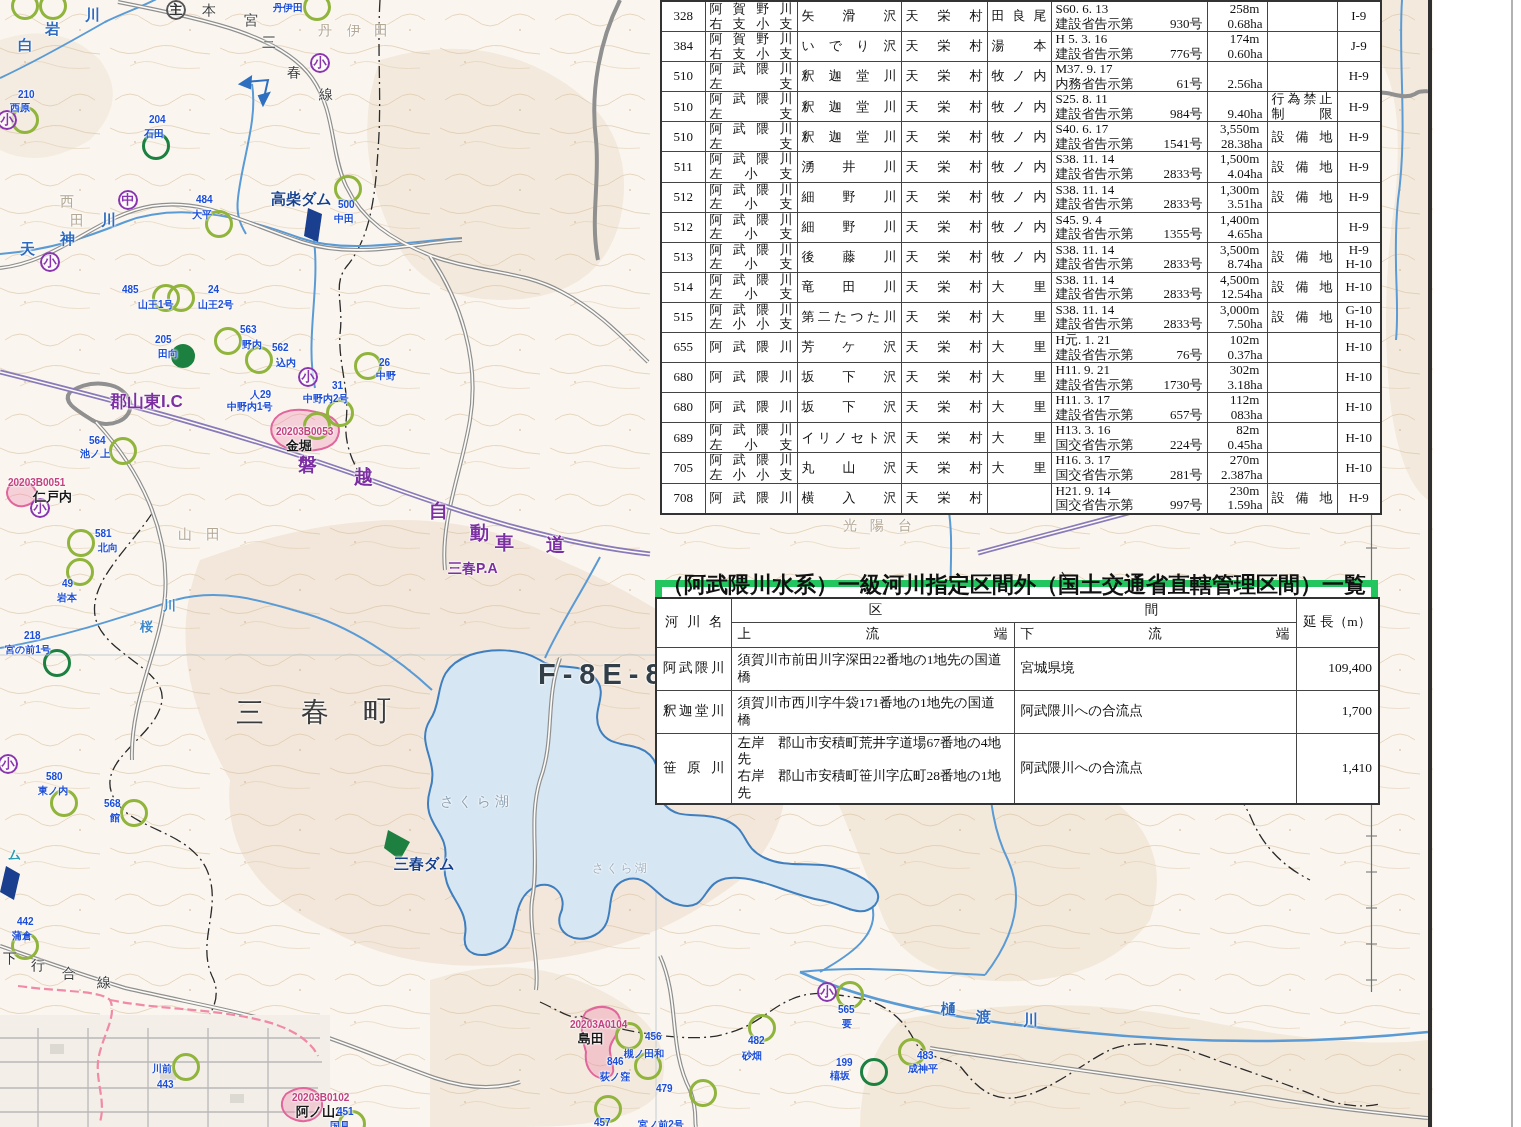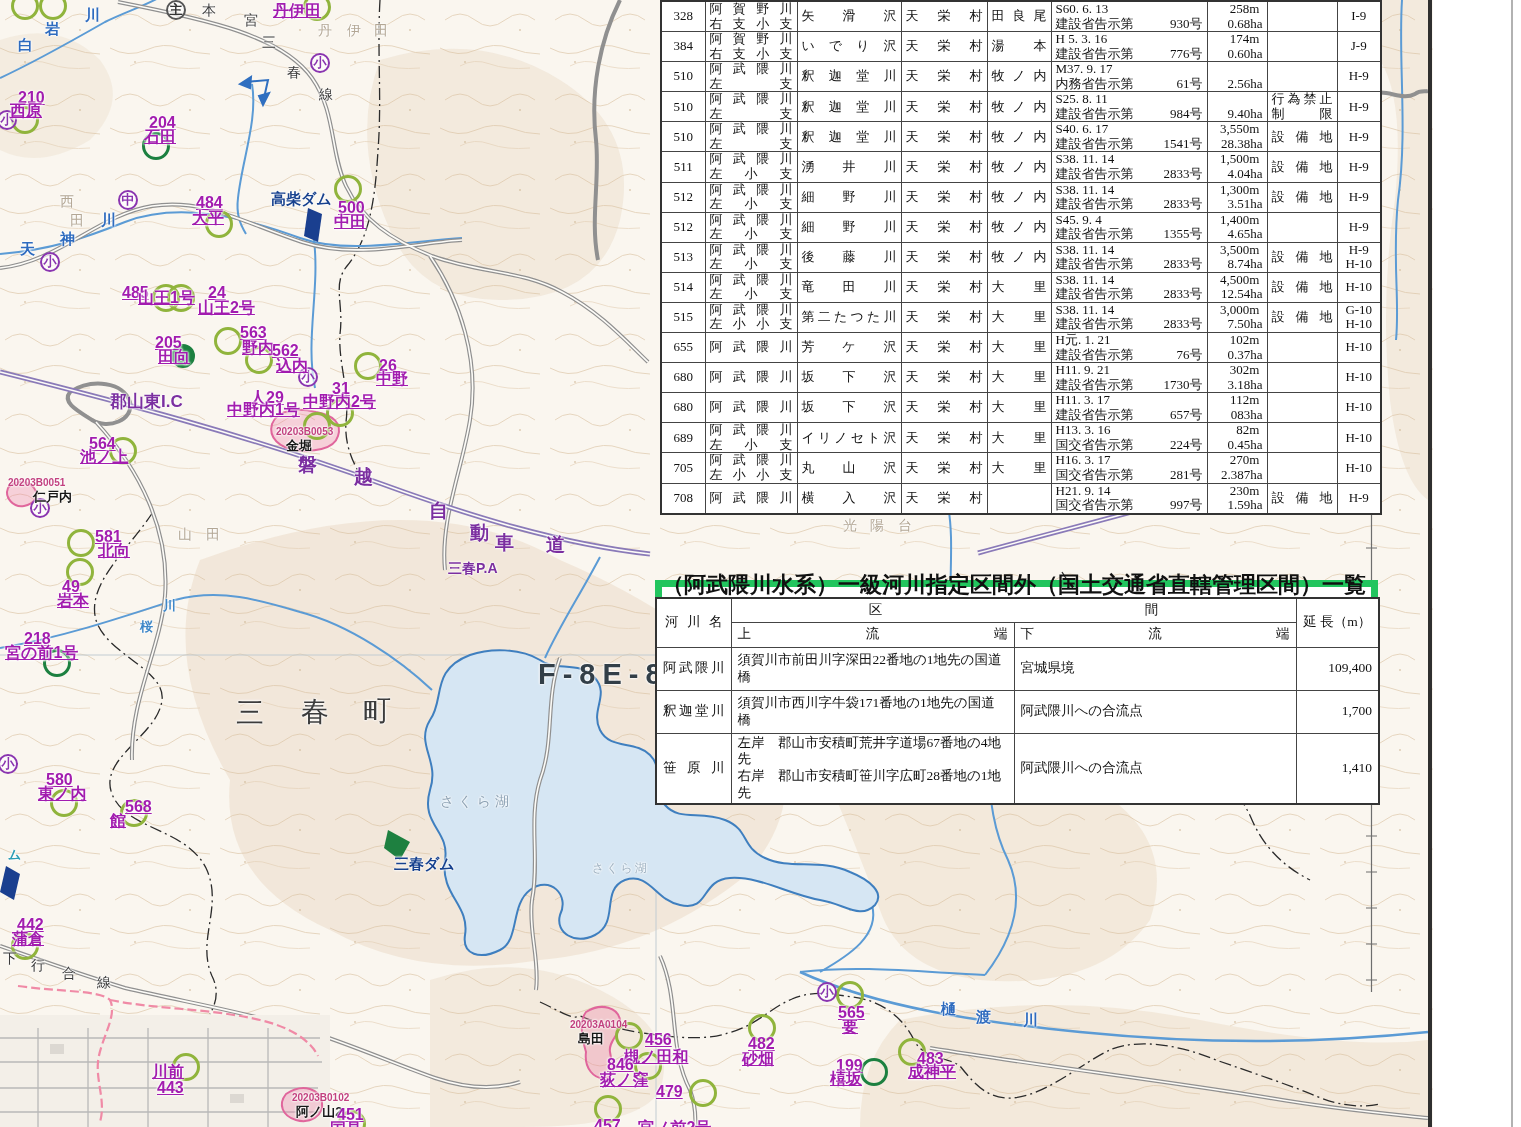--- a/index.html
+++ b/index.html
@@ -4,21 +4,21 @@
 <style>
   html,body{margin:0;padding:0;}
   body{width:1521px;height:1127px;overflow:hidden;background:#fff;
        font-family:"Liberation Sans","DejaVu Sans",sans-serif;}
   #map{position:absolute;left:0;top:0;width:1521px;height:1127px;background:#faf6ef;}
   #mapsvg{position:absolute;left:0;top:0;z-index:0;}
 
   
   .lbl{position:absolute;white-space:nowrap;z-index:3;color:#222;
        text-shadow:0 0 2px #fff,0 0 2px #fff,0 0 3px #fff;}
-  .mk  {font-size:16px;font-weight:bold;color:#a21caf;text-decoration:underline;}
+  .mk  {font-size:10px;font-weight:bold;color:#1d4ed8;}
   .mkb {font-size:13px;font-weight:bold;color:#161616;}
   .road{font-size:14px;color:#3a3a3a;}
   .blue{font-size:15px;font-weight:bold;color:#2e6bbf;}
   .blue2{font-size:13px;font-weight:bold;color:#3e87c8;}
   .navy{font-size:15px;font-weight:bold;color:#17418e;}
   .purple{font-size:17px;font-weight:bold;color:#7b2fa0;}
   .purpleBig{font-size:19px;font-weight:bold;color:#7b2fa0;}
   .purple2{font-size:14px;font-weight:bold;color:#7b2fa0;}
   .town{font-size:28px;color:#3c3c3c;font-family:"Liberation Serif","DejaVu Serif",serif;}
   .gridbig{font-size:29px;font-weight:bold;color:#333f48;letter-spacing:7px;}
@@ -275,21 +275,21 @@
     <span class="lbl mk" style="left: 155px; top: 334px;">205</span>
     <span class="lbl mk" style="left: 158px; top: 347px;">田向</span>
     <div class="mkc " style="left: 219px; top: 224px;"></div>
     <span class="lbl mk" style="left: 196px; top: 194px;">484</span>
     <span class="lbl mk" style="left: 192px; top: 208px;">大平</span>
     <div class="mkc " style="left: 348px; top: 189px;"></div>
     <span class="lbl mk" style="left: 338px; top: 199px;">500</span>
     <span class="lbl mk" style="left: 334px; top: 212px;">中田</span>
     <div class="mkc " style="left: 166px; top: 298px;"></div>
     <span class="lbl mk" style="left: 122px; top: 284px;">485</span>
-    <span class="lbl mk" style="left: 96px; top: 288px; padding-left: 42px;">山王1号</span>
+    <span class="lbl mk" style="left: 96px; top: 298px; padding-left: 42px;">山王1号</span>
     <div class="mkc " style="left: 181px; top: 298px;"></div>
     <span class="lbl mk" style="left: 208px; top: 284px;">24</span>
     <span class="lbl mk" style="left: 198px; top: 298px;">山王2号</span>
     <div class="mkc " style="left: 228px; top: 341px;"></div>
     <span class="lbl mk" style="left: 240px; top: 324px;">563</span>
     <span class="lbl mk" style="left: 242px; top: 338px;">野内</span>
     <div class="mkc " style="left: 259px; top: 360px;"></div>
     <span class="lbl mk" style="left: 272px; top: 342px;">562</span>
     <span class="lbl mk" style="left: 276px; top: 356px;">込内</span>
     <div class="mkc " style="left: 368px; top: 366px;"></div>
@@ -310,21 +310,21 @@
     <div class="mkc " style="left: 80px; top: 572px;"></div>
     <span class="lbl mk" style="left: 62px; top: 578px;">49</span>
     <span class="lbl mk" style="left: 57px; top: 591px;">岩本</span>
     <div class="mkc dark" style="left: 57px; top: 663px;"></div>
     <span class="lbl mk" style="left: 24px; top: 630px;">218</span>
     <span class="lbl mk" style="left: 5px; top: 643px;">宮の前1号</span>
     <div class="mkc " style="left: 64px; top: 803px;"></div>
     <span class="lbl mk" style="left: 46px; top: 771px;">580</span>
     <span class="lbl mk" style="left: 38px; top: 784px;">東ノ内</span>
     <div class="mkc " style="left: 134px; top: 813px;"></div>
-    <span class="lbl mk" style="left: 125px; top: 798px;">568</span>
+    <span class="lbl mk" style="left: 104px; top: 798px;">568</span>
     <span class="lbl mk" style="left: 110px; top: 811px;">館</span>
     <div class="mkc " style="left: 25px; top: 946px;"></div>
     <span class="lbl mk" style="left: 17px; top: 916px;">442</span>
     <span class="lbl mk" style="left: 12px; top: 929px;">蒲倉</span>
     <div class="mkc " style="left: 186px; top: 1067px;"></div>
     <span class="lbl mk" style="left: 157px; top: 1079px;">443</span>
     <span class="lbl mk" style="left: 152px; top: 1062px;">川前</span>
     <div class="mkc " style="left: 629px; top: 1036px;"></div>
     <span class="lbl mk" style="left: 645px; top: 1031px;">456</span>
     <span class="lbl mk" style="left: 624px; top: 1047px;">槻ノ田和</span>

